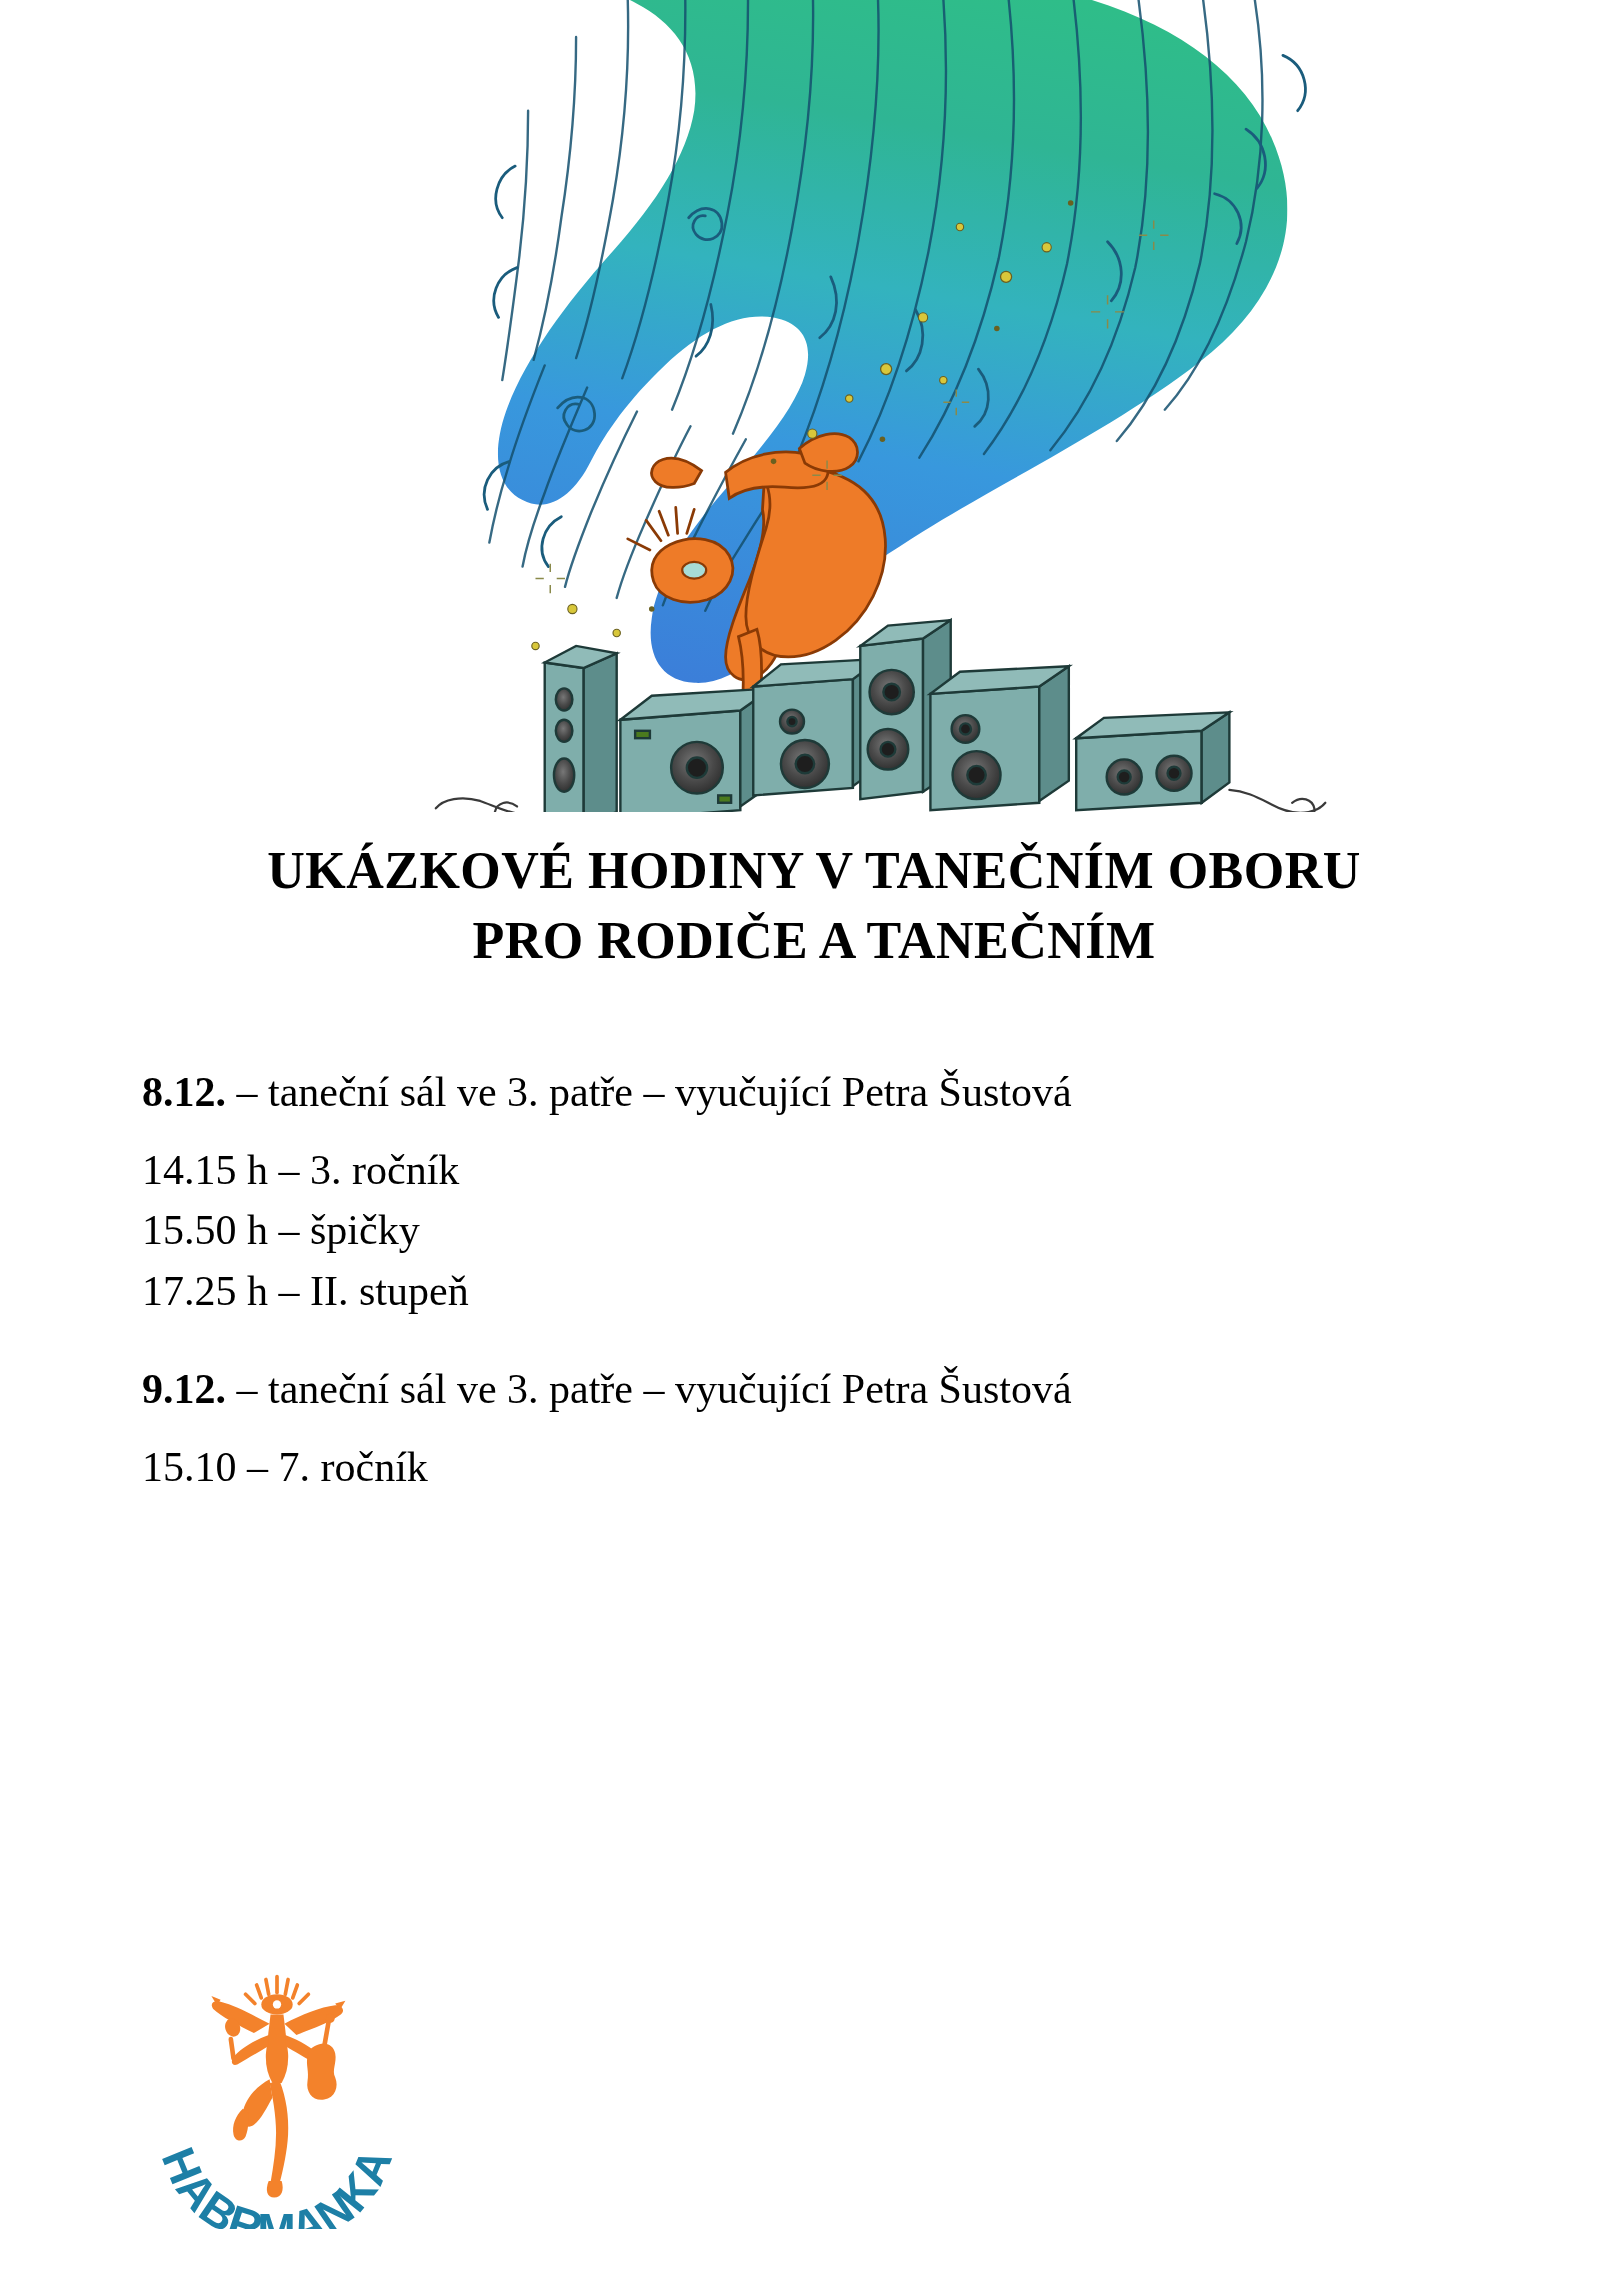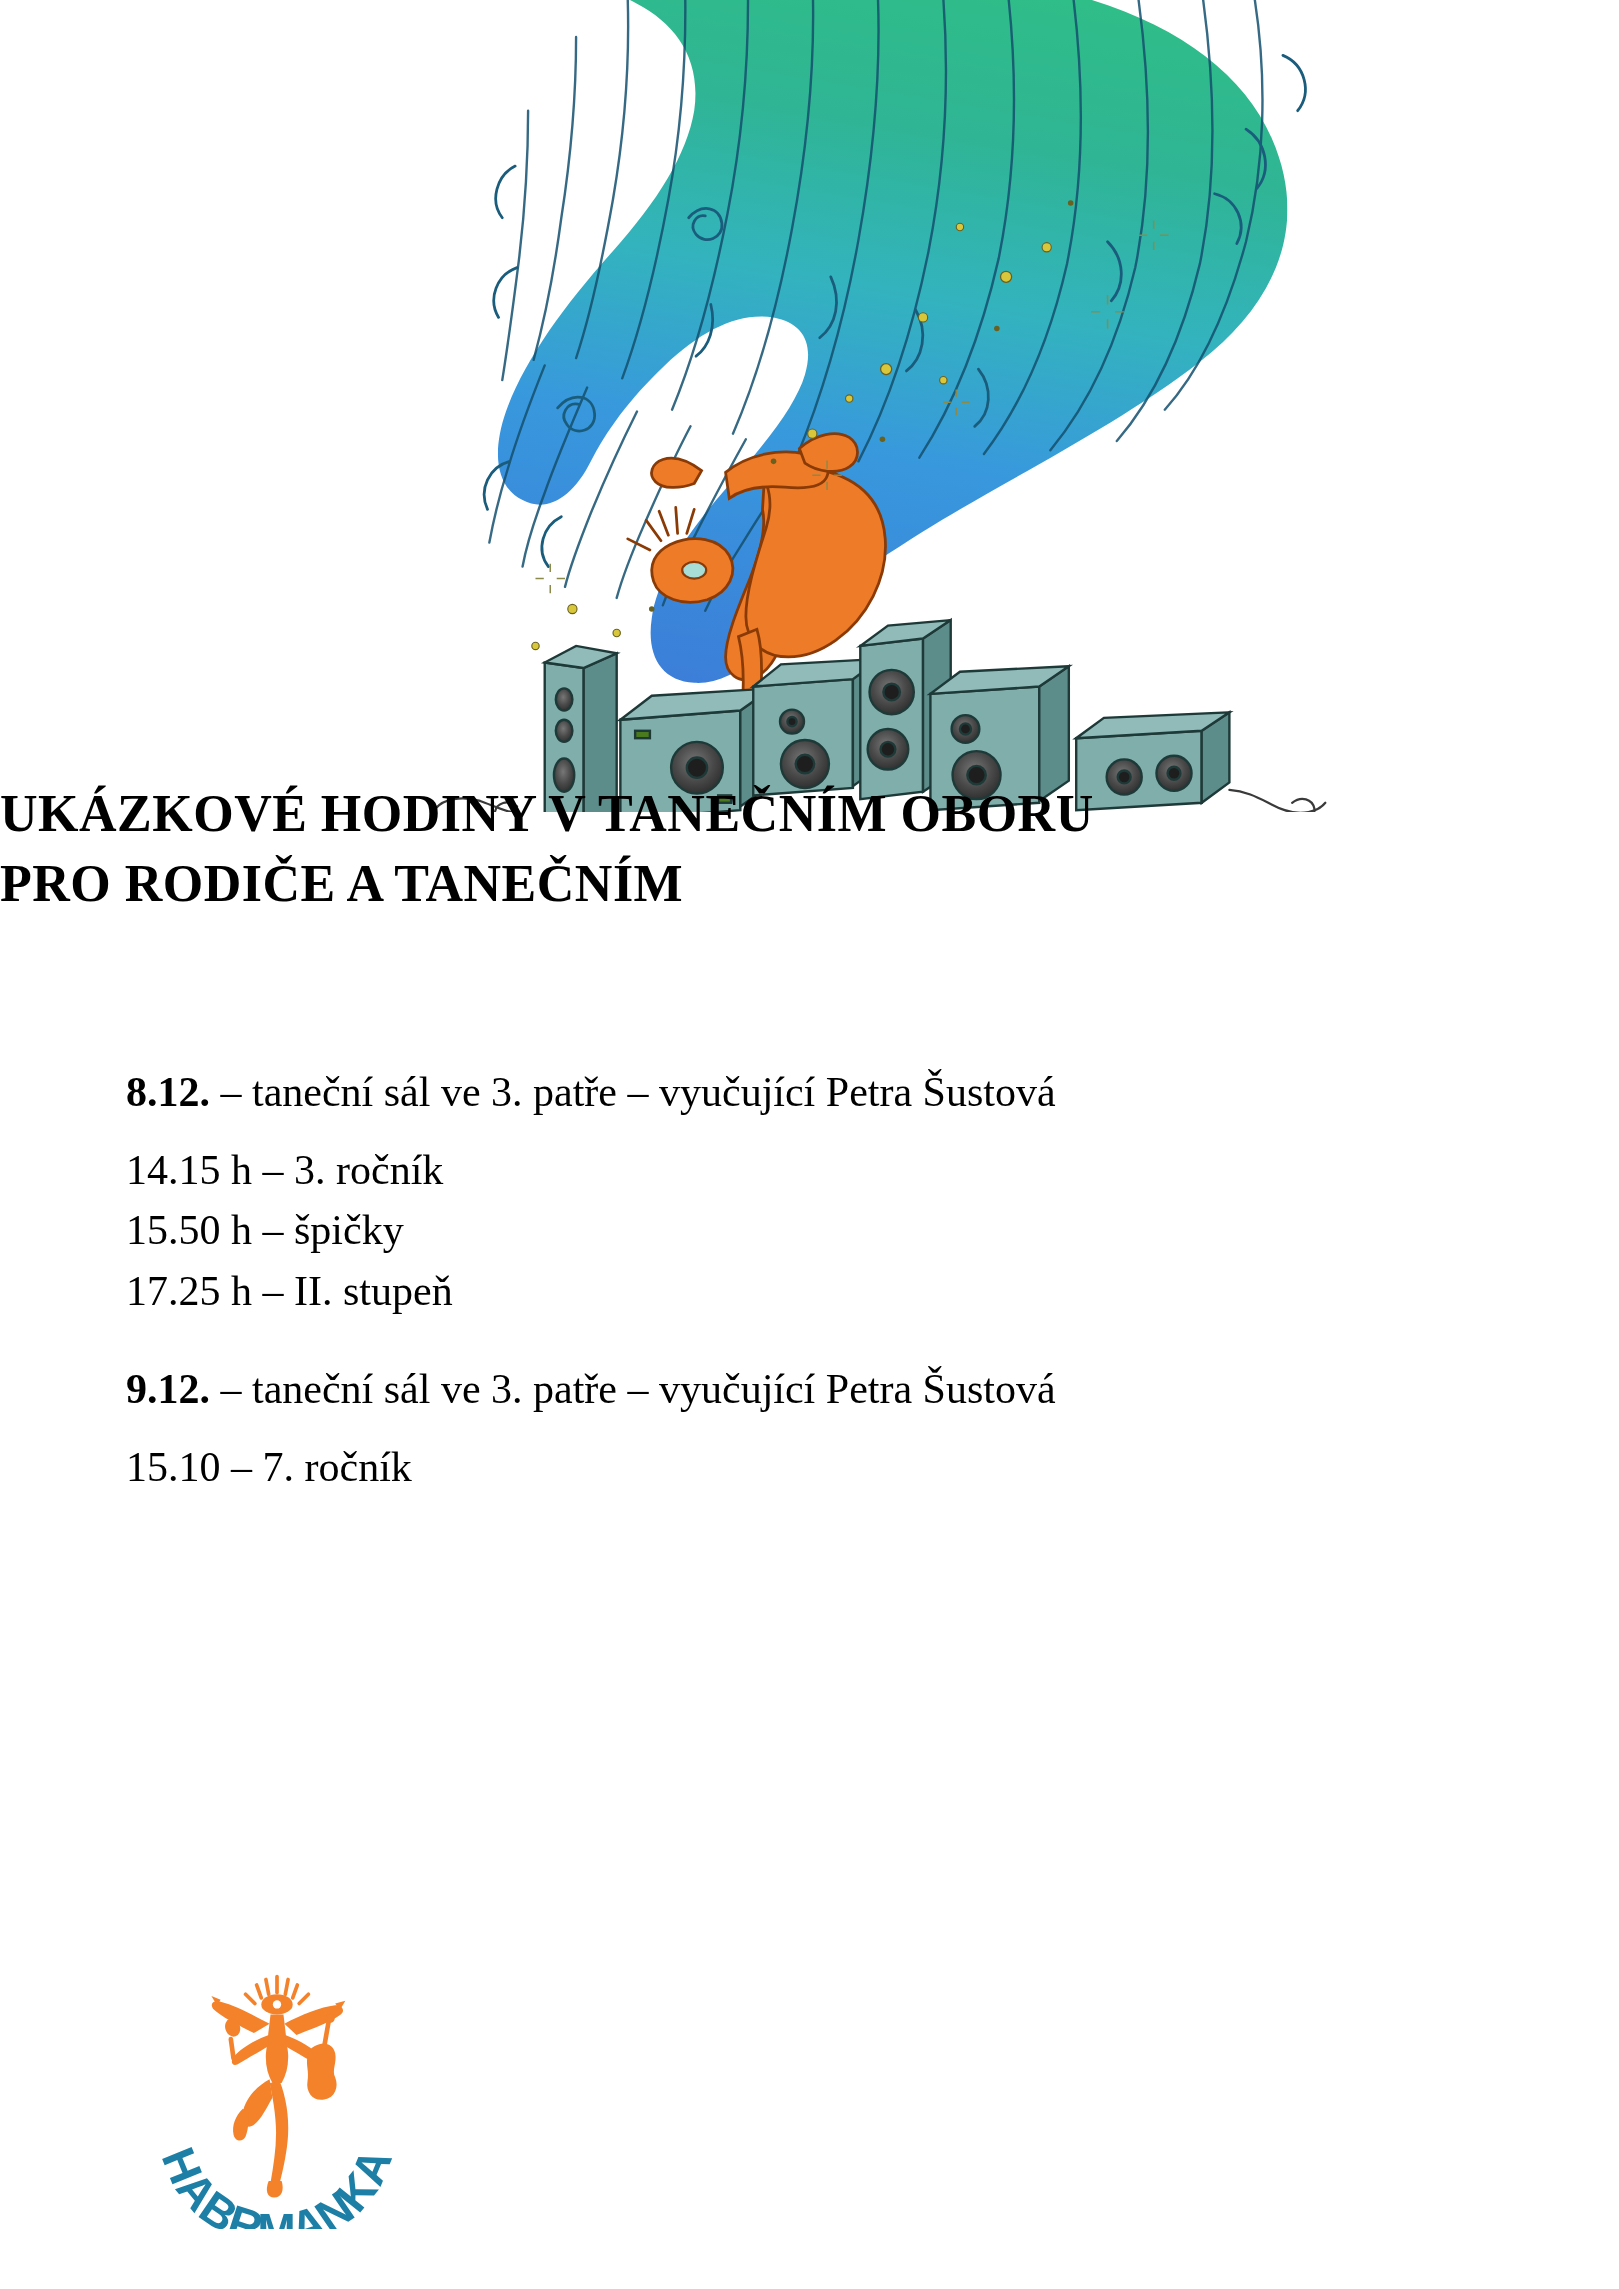--- a/index.html
+++ b/index.html
@@ -24,37 +24,39 @@
     top: 0;
     width: 1620px;
     height: 812px;
   }
   .illustration-svg { display: block; width: 100%; height: 100%; }
 
   
   .title-block {
     position: absolute;
     left: 0;
-    top: 779px;
+    top: 836px;
     width: 1620px;
+    text-align: center;
+    padding-left: 8px;
   }
   .title-line {
     font-family: "Liberation Serif", serif;
     font-weight: bold;
     font-size: 52px;
     letter-spacing: 0.5px;
     line-height: 1.34;
     color: #000;
     white-space: nowrap;
   }
 
   
   .content {
     position: absolute;
-    left: 126px;
+    left: 142px;
     top: 1066px;
     width: 1403px;
   }
 
   .event-block { margin-bottom: 42px; }
 
   .event-head {
     font-size: 42px;
     line-height: 1.28;
     white-space: nowrap;

